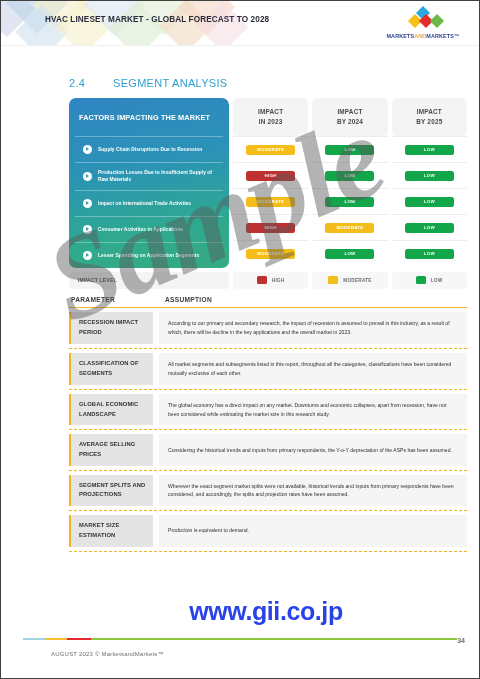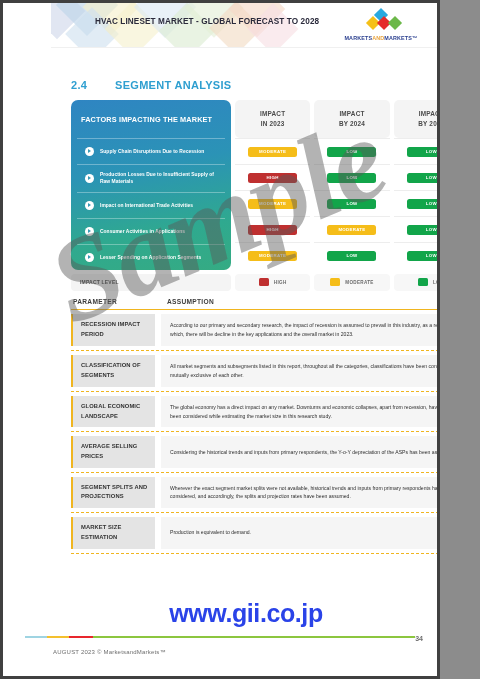--- a/index.html
+++ b/index.html
@@ -3,25 +3,24 @@
 <meta charset="utf-8">
 <style>
   * { box-sizing: border-box; margin: 0; padding: 0; }
   html, body {
     width: 480px; height: 679px;
     background: #8c8c8c;
     font-family: "Liberation Sans", sans-serif;
   }
   .page {
     position: relative;
-    width: 440px; height: 679px;
+    width: 480px; height: 679px;
     background: #ffffff;
     overflow: hidden;
-    border: 3px solid #404040;
-    padding-left: 48px;
+    border: 1px solid #404040;
   }
 
   
   .header {
     position: relative;
     height: 45px;
     width: 100%;
     overflow: hidden;
     background: #ffffff;
     border-bottom: 1px solid #f0f0f0;
@@ -57,21 +56,21 @@
     color: #2a3f8f;
     white-space: nowrap;
   }
   .logo-txt .and { color: #e8a33d; }
 
   
   .sec-head {
     display: flex;
     align-items: baseline;
     color: #2f9fd0;
-    font-weight: bold;
+    font-weight: normal;
     font-size: 11px;
     letter-spacing: .3px;
   }
   .sec-num { width: 44px; }
 
   
   .fa-wrap {
     position: absolute;
     left: 68px; top: 76px;
     width: 398px;

